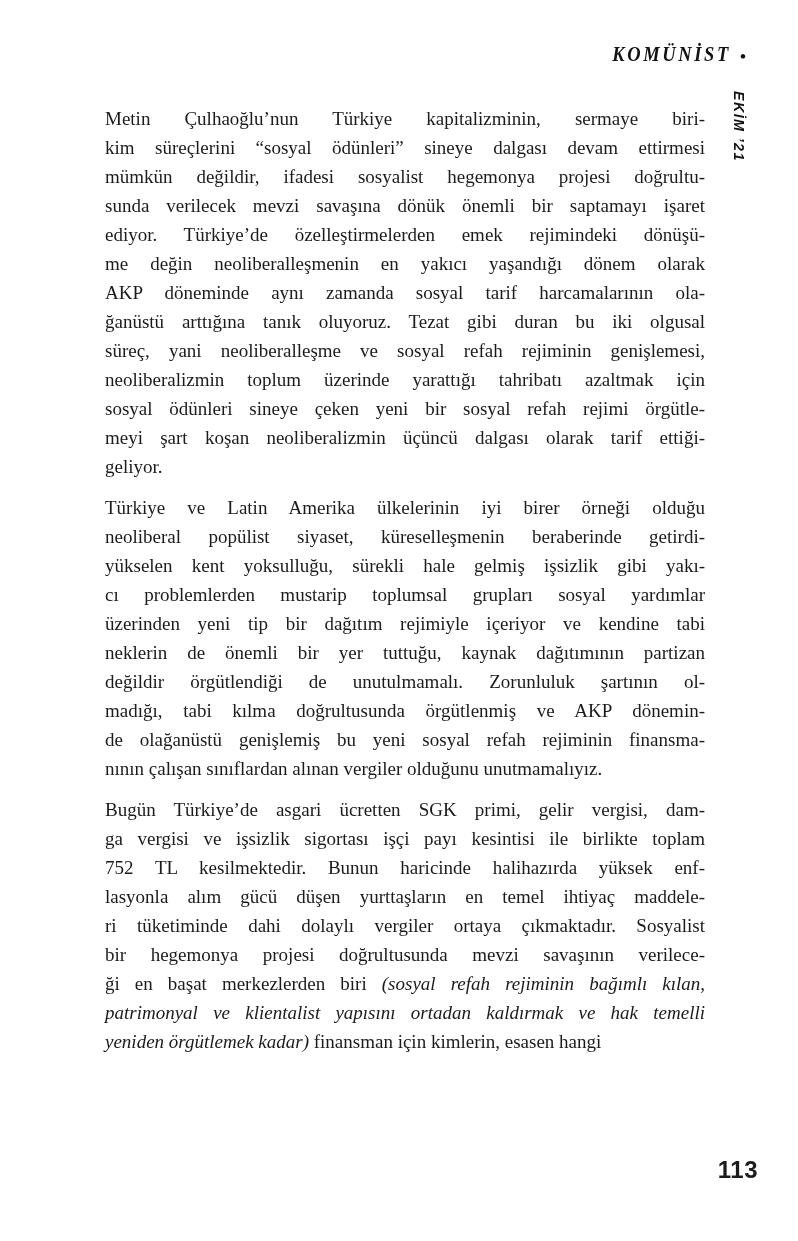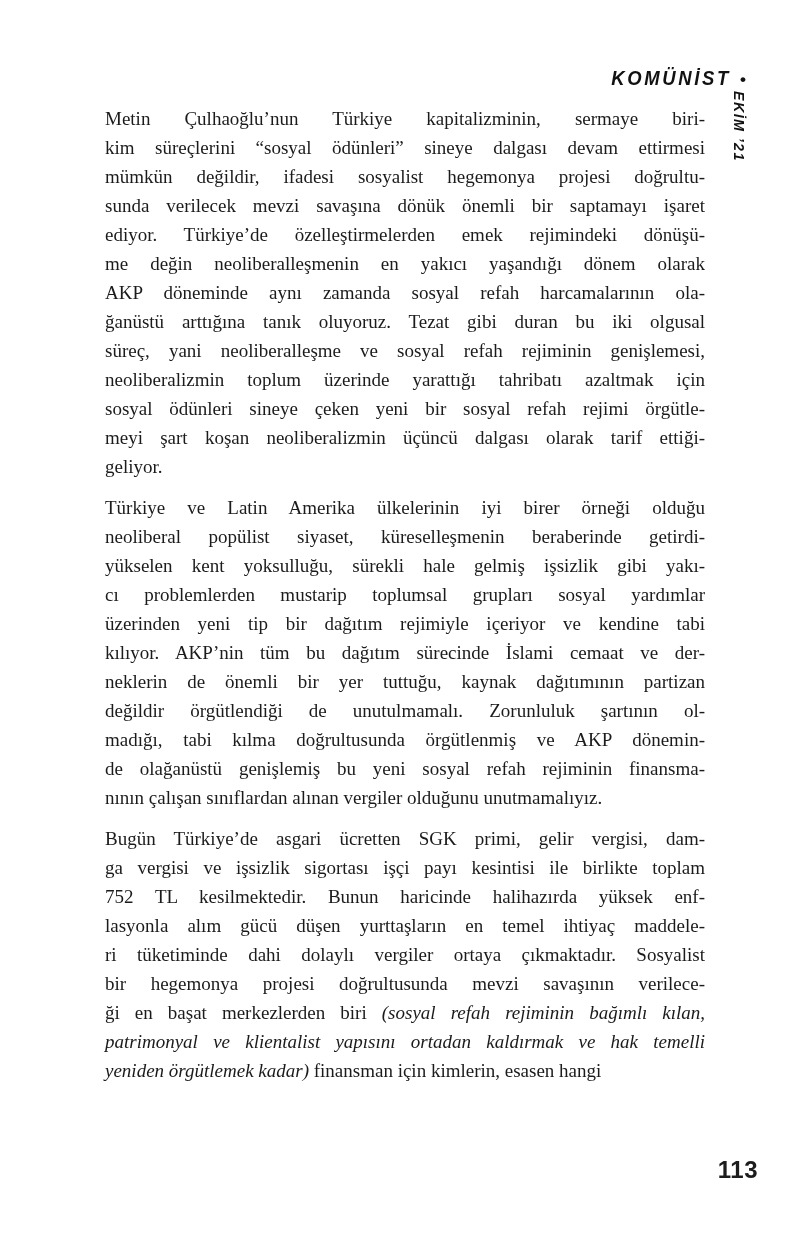--- a/index.html
+++ b/index.html
@@ -8,25 +8,25 @@
   .page {
     position: absolute; inset: 0;
     background: #ffffff;
     font-family: "Liberation Serif", serif;
     color: #1a1a1a;
   }
 
   
   .running-head {
     position: absolute;
-    top: 66px;
+    top: 42px;
     right: 52px;
     display: flex;
     align-items: flex-end;
-    font-family: Liberation Sans, sans-serif;
+    font-family: Liberation Serif, serif;
     font-weight: 700;
     font-style: italic;
     font-size: 21px;
     color: #121212;
     white-space: nowrap;
   }
   .running-head .jtitle {
     display: inline-block;
     letter-spacing: 3px;
     transform: scaleX(0.88);
@@ -102,35 +102,34 @@
   <div class="spine-date">EKİM ’21</div>
 
   <div class="body-text">
       <div class="para">
         <div class="line"><span>Metin Çulhaoğlu’nun Türkiye kapitalizminin, sermaye biri-</span></div>
         <div class="line"><span>kim süreçlerini “sosyal ödünleri” sineye dalgası devam ettirmesi</span></div>
         <div class="line"><span>mümkün değildir, ifadesi sosyalist hegemonya projesi doğrultu-</span></div>
         <div class="line"><span>sunda verilecek mevzi savaşına dönük önemli bir saptamayı işaret</span></div>
         <div class="line"><span>ediyor. Türkiye’de özelleştirmelerden emek rejimindeki dönüşü-</span></div>
         <div class="line"><span>me değin neoliberalleşmenin en yakıcı yaşandığı dönem olarak</span></div>
-        <div class="line"><span>AKP döneminde aynı zamanda sosyal refah harcamalarının ola-</span></div>
+        <div class="line"><span>AKP döneminde aynı zamanda sosyal tarif harcamalarının ola-</span></div>
         <div class="line"><span>ğanüstü arttığına tanık oluyoruz. Tezat gibi duran bu iki olgusal</span></div>
         <div class="line"><span>süreç, yani neoliberalleşme ve sosyal refah rejiminin genişlemesi,</span></div>
         <div class="line"><span>neoliberalizmin toplum üzerinde yarattığı tahribatı azaltmak için</span></div>
         <div class="line"><span>sosyal ödünleri sineye çeken yeni bir sosyal refah rejimi örgütle-</span></div>
         <div class="line"><span>meyi şart koşan neoliberalizmin üçüncü dalgası olarak tarif ettiği-</span></div>
         <div class="line last"><span>geliyor.</span></div>
       </div>
       <div class="para">
         <div class="line"><span>Türkiye ve Latin Amerika ülkelerinin iyi birer örneği olduğu</span></div>
         <div class="line"><span>neoliberal popülist siyaset, küreselleşmenin beraberinde getirdi-</span></div>
         <div class="line"><span>yükselen kent yoksulluğu, sürekli hale gelmiş işsizlik gibi yakı-</span></div>
         <div class="line"><span>cı problemlerden mustarip toplumsal grupları sosyal yardımlar</span></div>
         <div class="line"><span>üzerinden yeni tip bir dağıtım rejimiyle içeriyor ve kendine tabi</span></div>
-        <div class="line"><span>kılıyor. AKP’nin tüm bu dağıtım sürecinde İslami cemaat ve der-</span></div>
         <div class="line"><span>neklerin de önemli bir yer tuttuğu, kaynak dağıtımının partizan</span></div>
         <div class="line"><span>değildir örgütlendiği de unutulmamalı. Zorunluluk şartının ol-</span></div>
         <div class="line"><span>madığı, tabi kılma doğrultusunda örgütlenmiş ve AKP dönemin-</span></div>
         <div class="line"><span>de olağanüstü genişlemiş bu yeni sosyal refah rejiminin finansma-</span></div>
         <div class="line last"><span>nının çalışan sınıflardan alınan vergiler olduğunu unutmamalıyız.</span></div>
       </div>
       <div class="para">
         <div class="line"><span>Bugün Türkiye’de asgari ücretten SGK primi, gelir vergisi, dam-</span></div>
         <div class="line"><span>ga vergisi ve işsizlik sigortası işçi payı kesintisi ile birlikte toplam</span></div>
         <div class="line"><span>752 TL kesilmektedir. Bunun haricinde halihazırda yüksek enf-</span></div>

